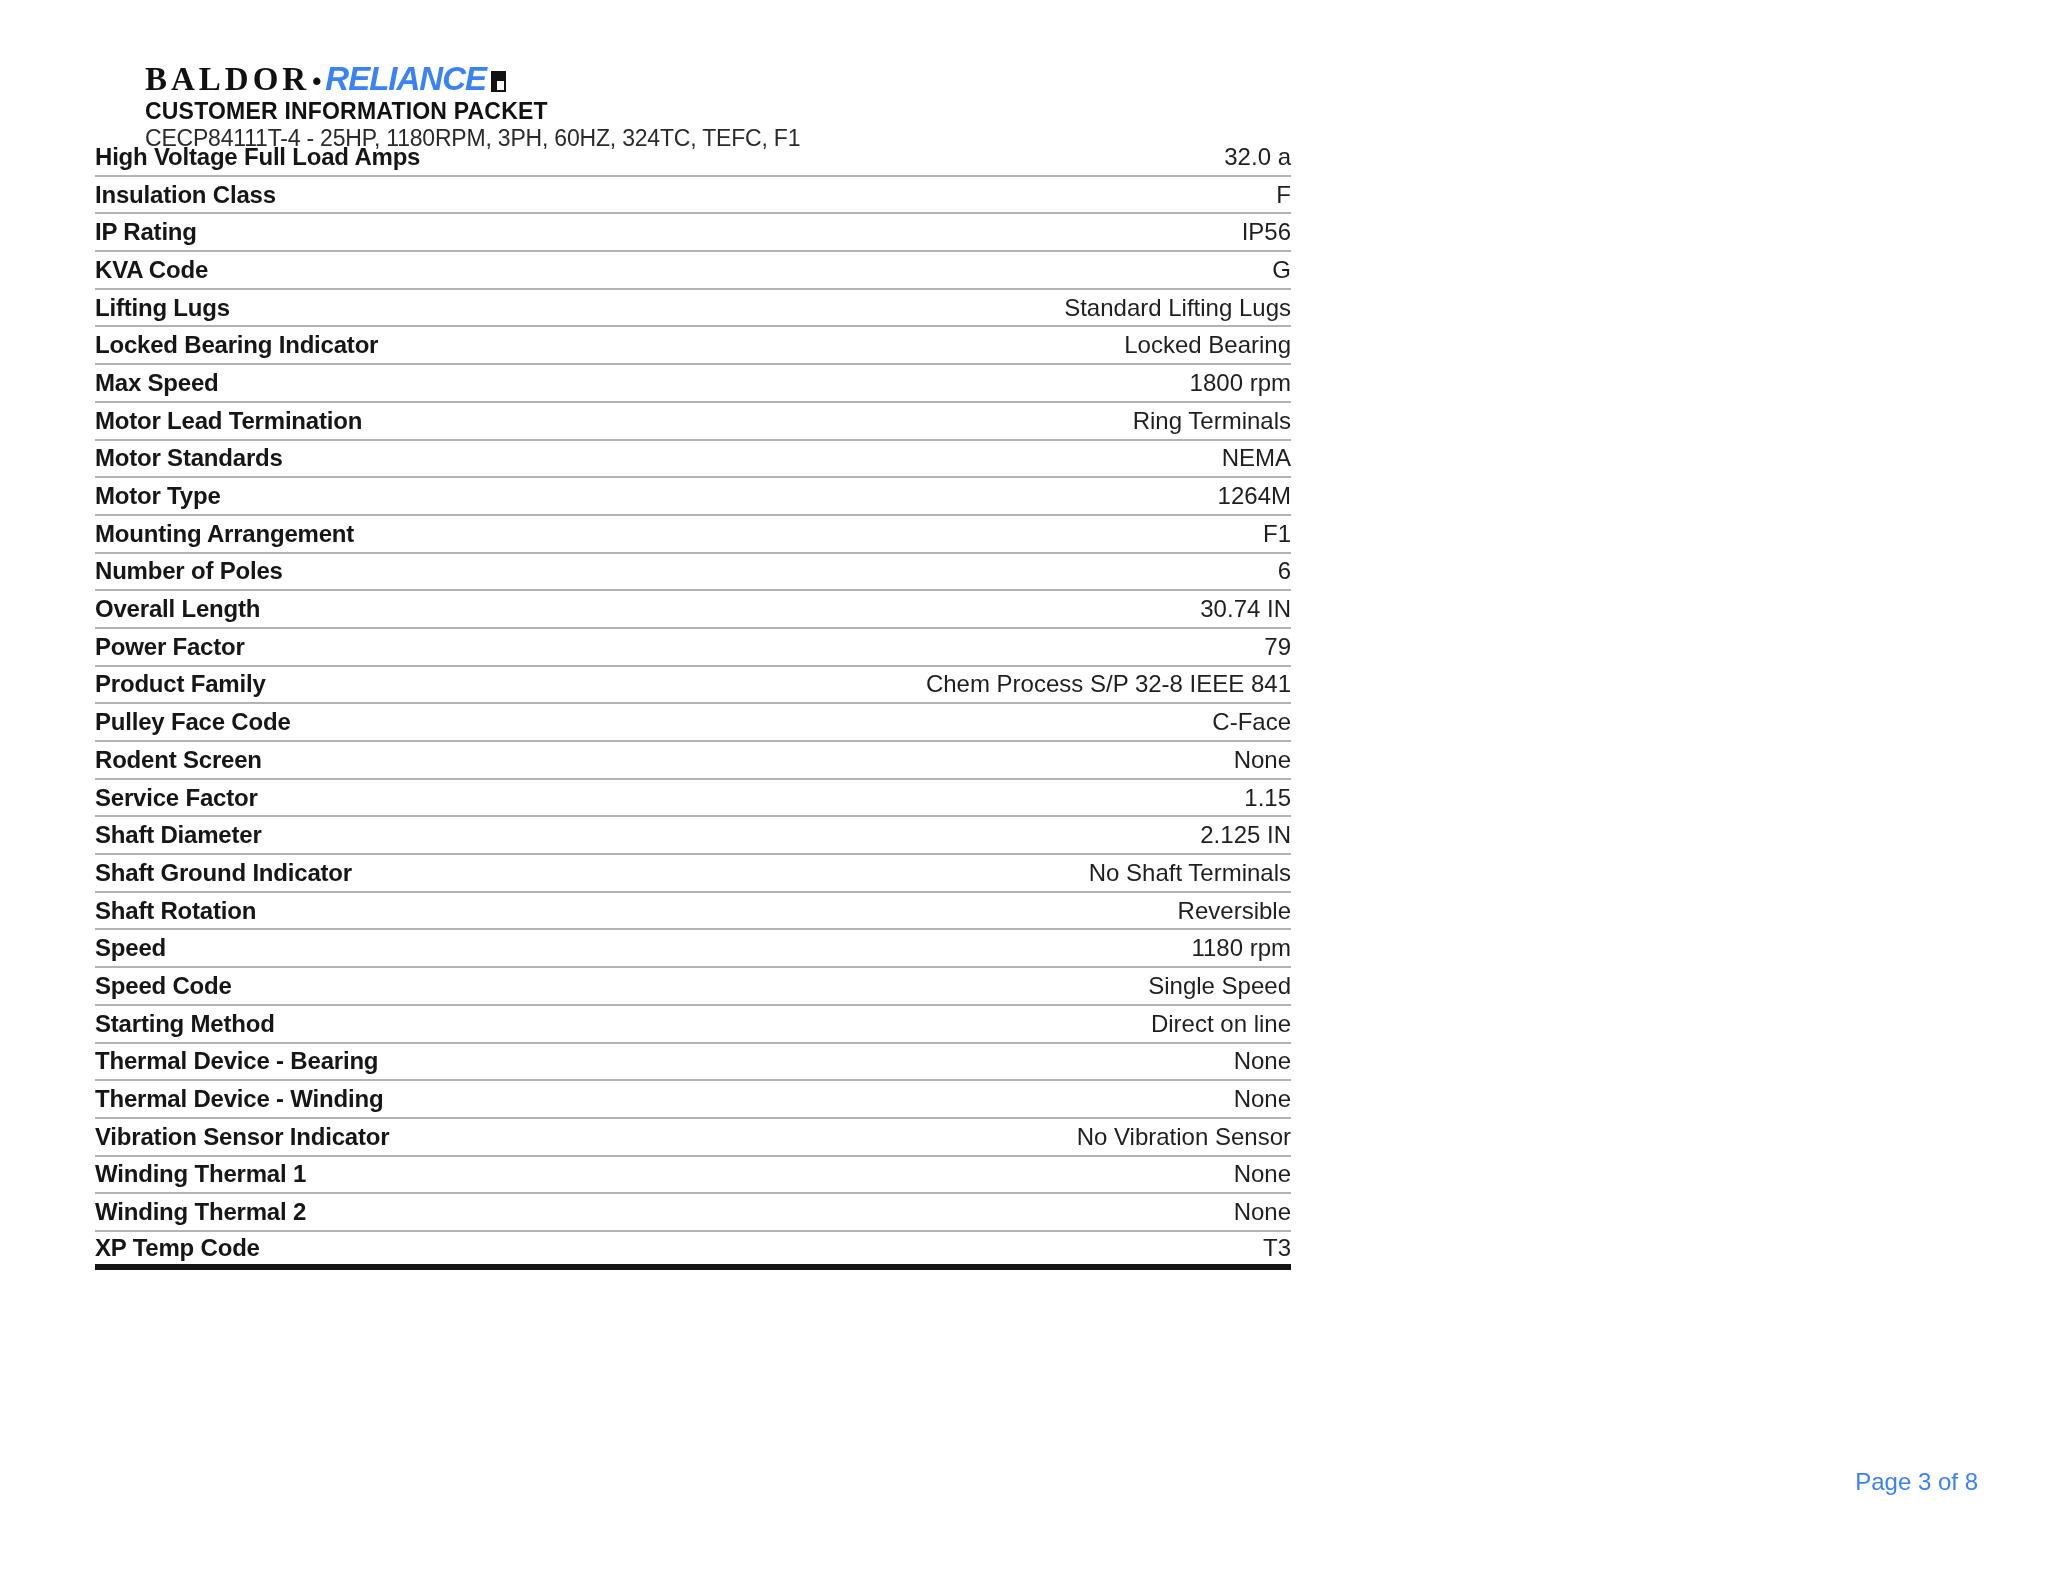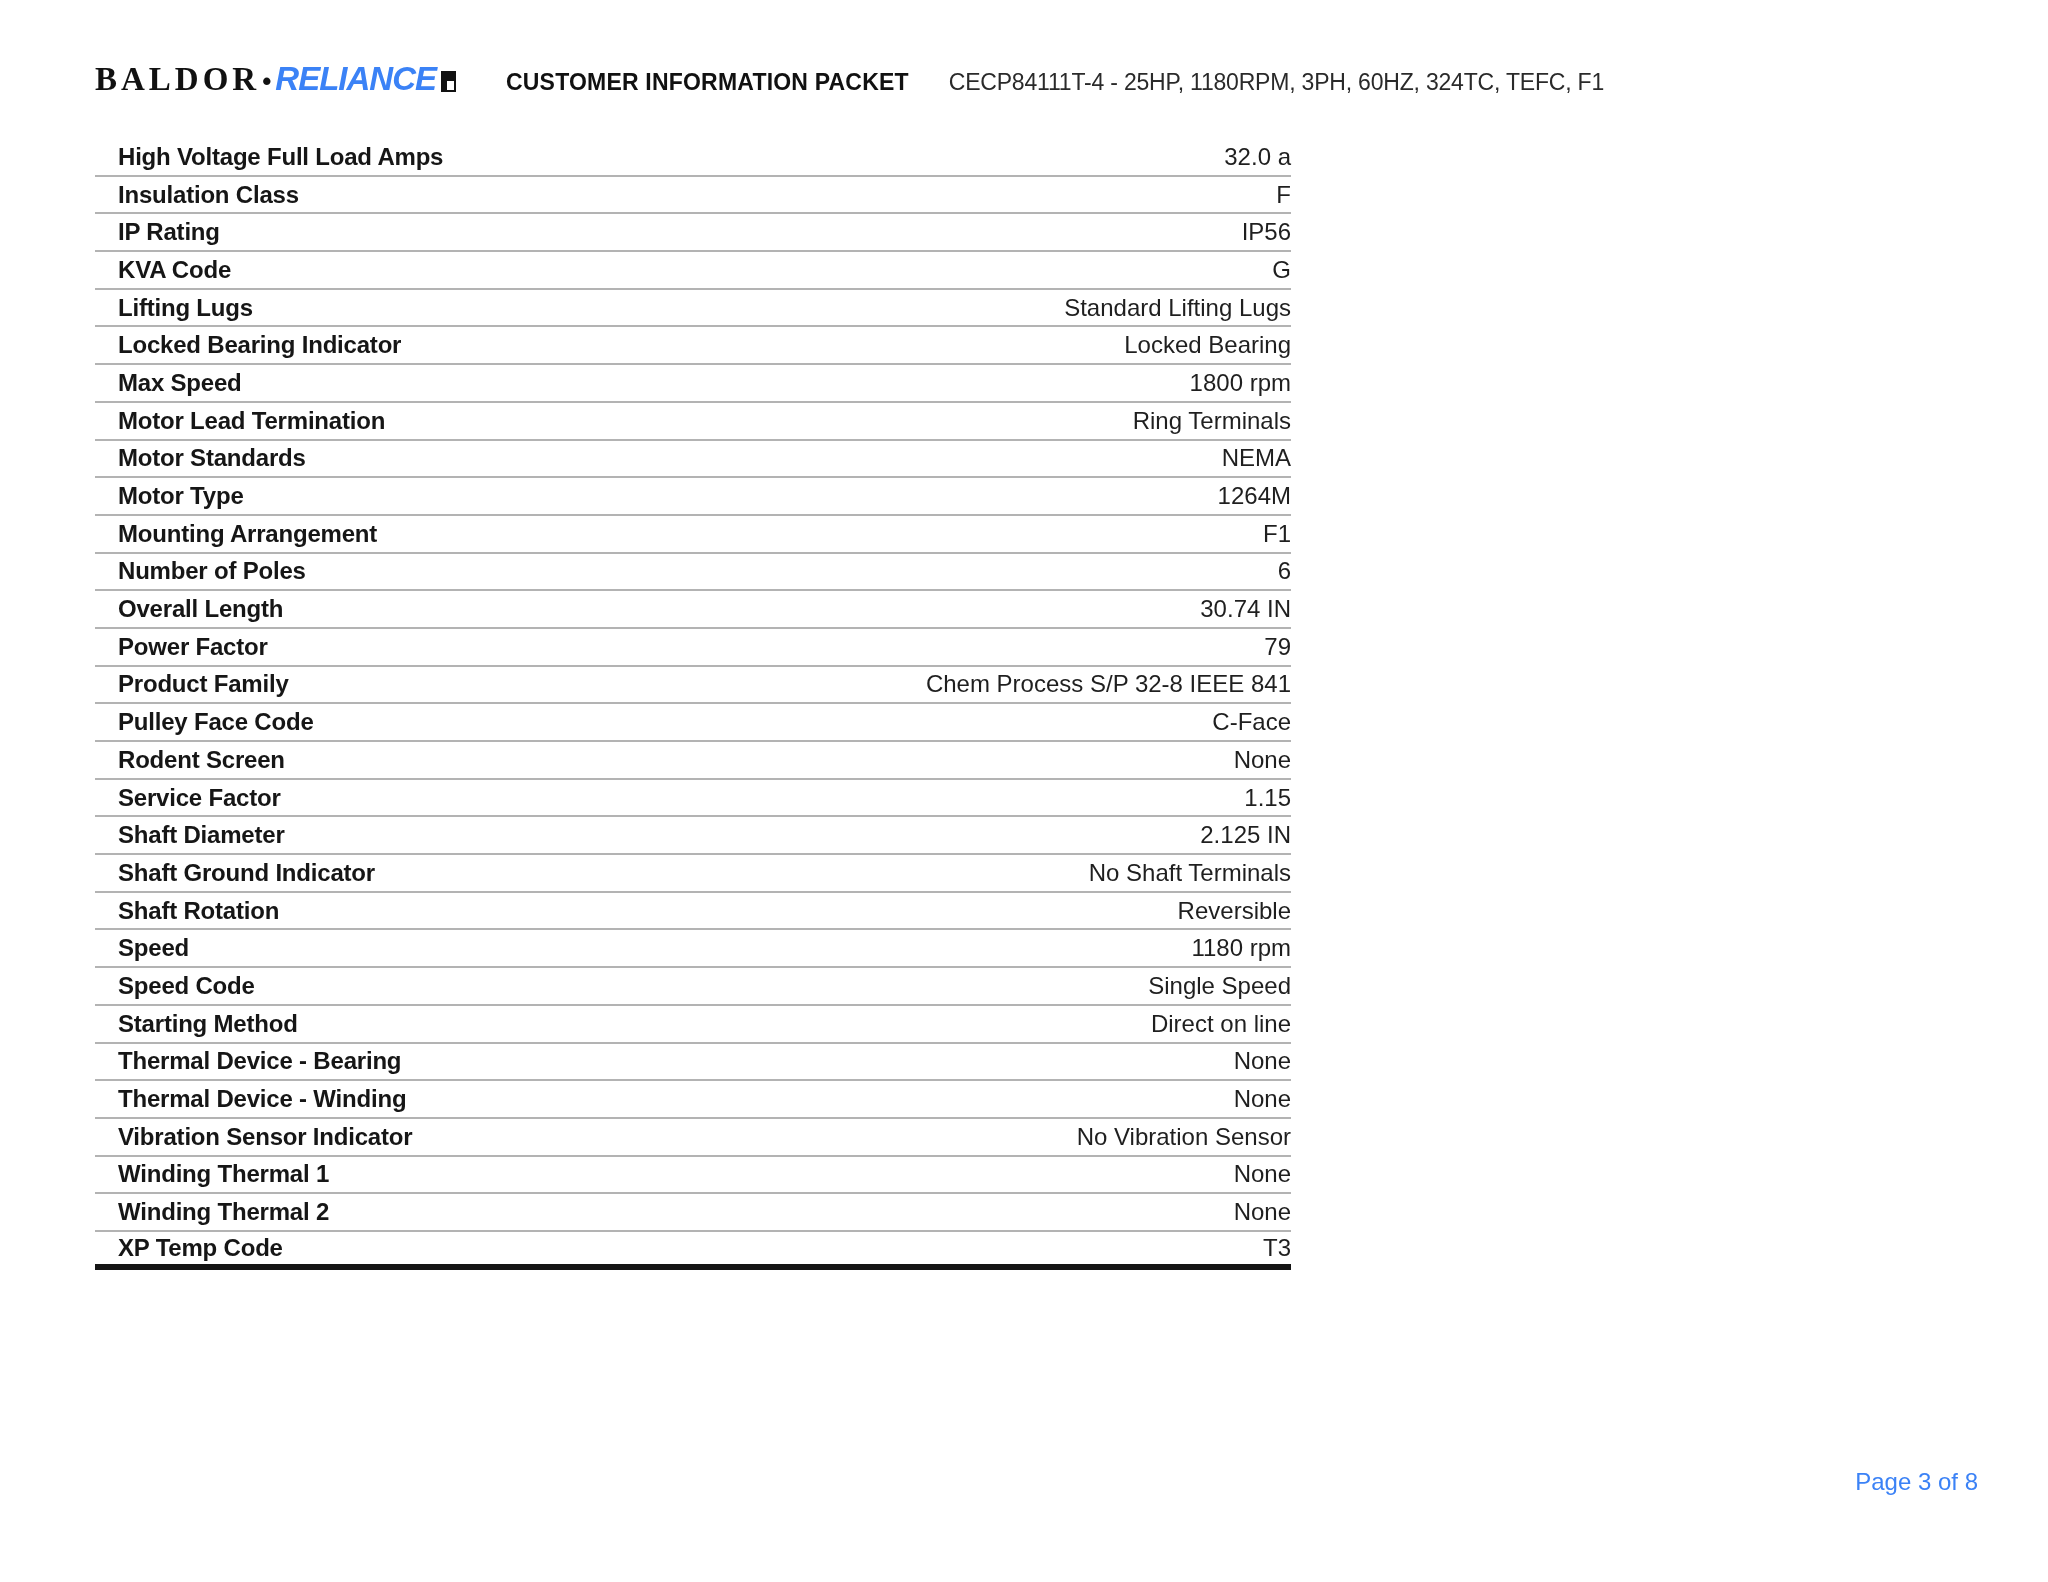--- a/index.html
+++ b/index.html
@@ -6,21 +6,21 @@
   body{
     width:2048px;height:1582px;background:#ffffff;
     font-family:"Liberation Sans", sans-serif;
     color:#1c1c1c;overflow:hidden;
   }
   .page{position:relative;width:2048px;height:1582px;background:#fff;}
 
   
   .header{
     position:absolute;left:95px;top:60px;right:60px;
-    display:flex;align-items:baseline;white-space:nowrap;
+    display:flex;align-items:baseline;white-space:nowrap;flex-direction:column;
   }
   .logo{display:flex;align-items:baseline;}
   .logo-baldor{
     font-family:"Liberation Serif", serif;
     font-weight:700;font-size:33px;letter-spacing:4px;color:#111;
   }
   .logo-dot{font-size:26px;font-weight:700;margin:0 4px 0 2px;color:#111;}
   .logo-reliance{
     font-style:italic;font-weight:700;font-size:33px;letter-spacing:-1px;color:#3b82f6;
   }
@@ -41,21 +41,21 @@
   
   .spec-table{
     position:absolute;left:95px;top:139px;width:1196px;
   }
   .spec-row{
     display:flex;justify-content:space-between;align-items:center;
     height:37.7px;box-sizing:border-box;
     border-bottom:2px solid #b3b3b3;
   }
   .spec-row.last{border-bottom:6px solid #151515;}
-  .spec-label{font-weight:700;font-size:24px;letter-spacing:-0.2px;color:#161616;margin-left:23px;}
+  .spec-label{font-weight:700;font-size:24px;letter-spacing:-0.2px;color:#161616;}
   .spec-value{font-weight:400;font-size:24px;color:#1f1f1f;}
 
   
   .footer{
     position:absolute;right:70px;bottom:86px;
     font-size:24px;font-weight:400;color:#3b82f6;
   }
 </style>
 </head>
 <body>

